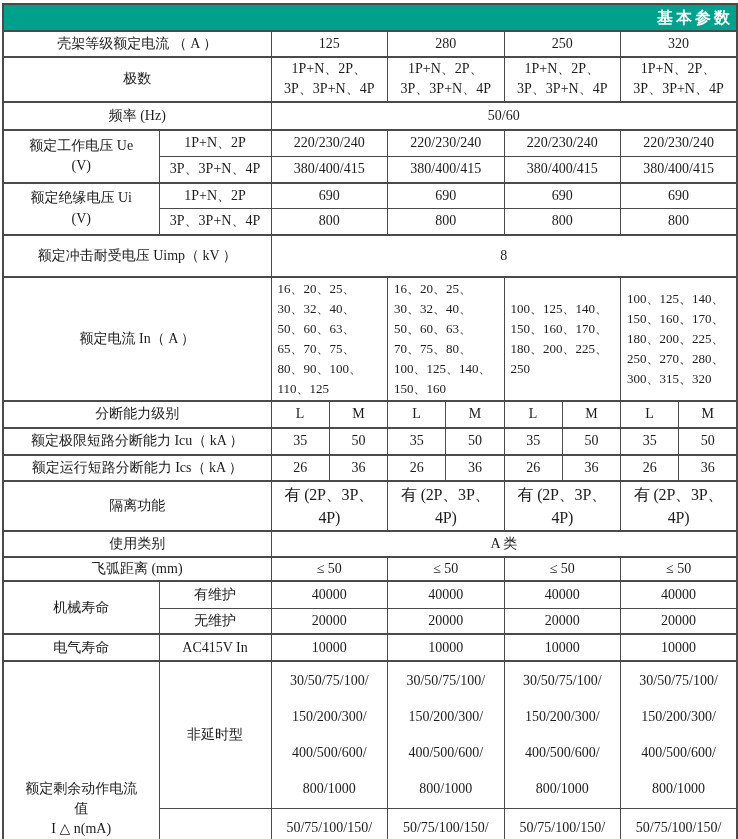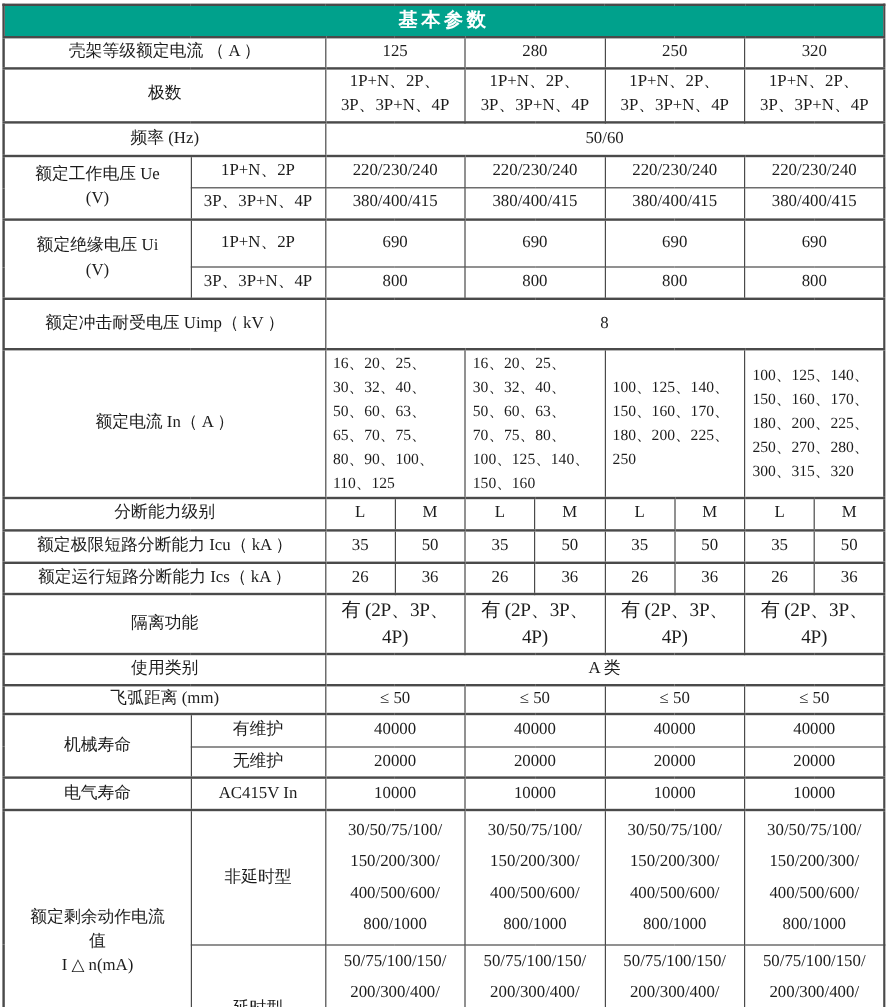--- a/index.html
+++ b/index.html
@@ -30,29 +30,30 @@
     overflow:hidden;
   }
   tr.grp td{border-top-width:2px;}
   td.title{
     background:var(--header-bg);
     color:var(--header-text);
     font-family:Liberation Sans, sans-serif;
     font-size:16px;
     font-weight:600;
     letter-spacing:3px;
+    text-align:right;
   }
   td.lab{padding:1px 20px;}
   td.left{
     text-align:left;
     padding-left:6px;
     font-size:13px;
     line-height:20px;
   }
-  td.tall{line-height:26px;}
+  td.tall{line-height:36px;}
   td.tight{font-size:16px;letter-spacing:-0.2px;}
 </style>
 </head>
 <body>
 
 <div class="wrap">
 <table>
   <colgroup>
     <col style="width:156px">
         <col style="width:112px">
@@ -105,21 +106,21 @@
     <td colspan="2">220/230/240</td>
   </tr>
   <tr style="height:26px">
     <td>3P、3P+N、4P</td>
     <td colspan="2">380/400/415</td>
     <td colspan="2">380/400/415</td>
     <td colspan="2">380/400/415</td>
     <td colspan="2">380/400/415</td>
   </tr>
 
-  <tr class="grp" style="height:40px">
+  <tr class="grp" style="height:26px">
     <td rowspan="2" class="lab">额定绝缘电压 Ui (V)</td>
     <td>1P+N、2P</td>
     <td colspan="2">690</td>
     <td colspan="2">690</td>
     <td colspan="2">690</td>
     <td colspan="2">690</td>
   </tr>
   <tr style="height:26px">
     <td>3P、3P+N、4P</td>
     <td colspan="2">800</td>

